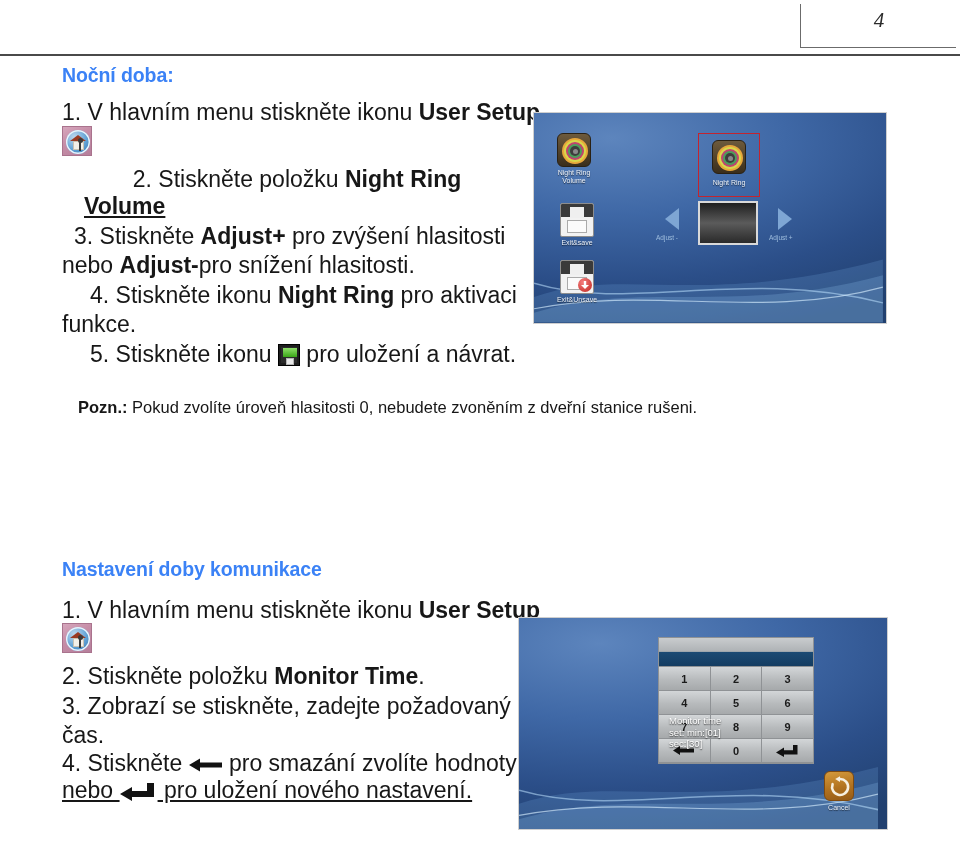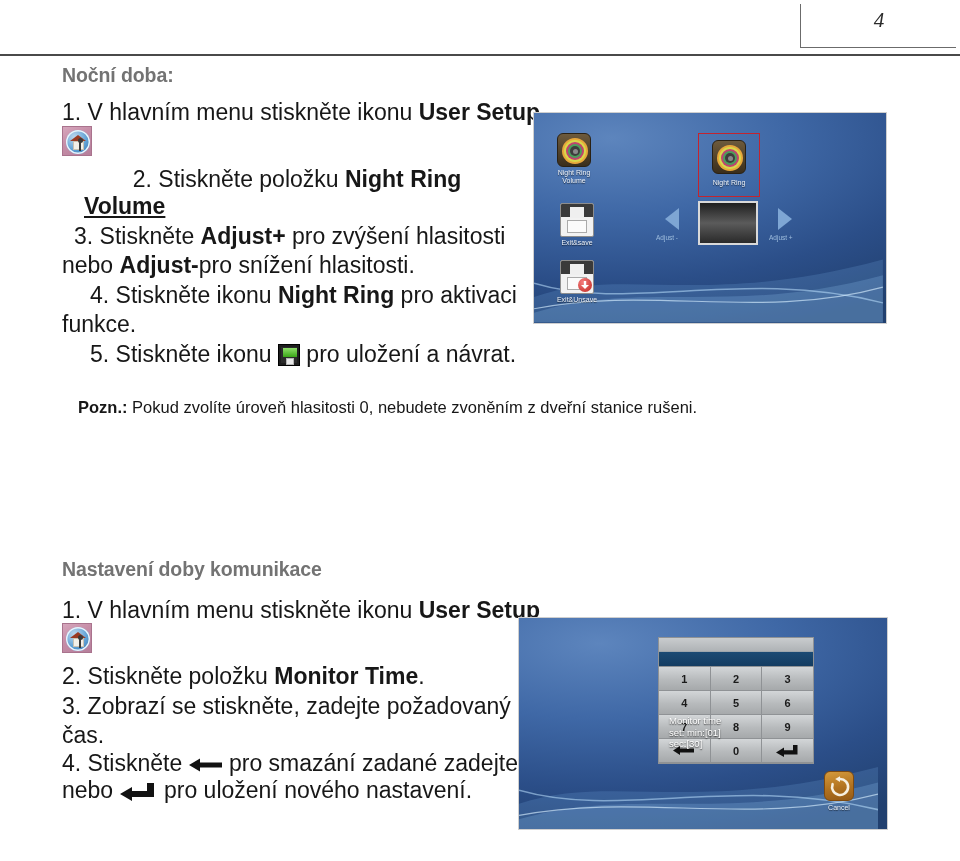--- a/index.html
+++ b/index.html
@@ -32,21 +32,21 @@
     position:absolute; left:0; top:54px; width:960px; height:0;
     border-top:2.2px solid #4a4a4a;
   }
 
   
   .col-left { position:absolute; left:62px; width:470px; }
 
   h2.sec-title {
     margin:0; padding:0;
     font-size:19.5px; font-weight:bold; letter-spacing:-0.1px;
-    color:#737373;
+    color:#3b82f6;
     font-family:"Liberation Sans", sans-serif;
   }
 
   .line {
     font-size:23px;
     line-height:1.0;
     color:#171717;
     white-space:nowrap;
   }
   .b { font-weight:bold; }
@@ -322,23 +322,23 @@
   <div class="line" style="margin-top:7px;">
     <span>3.</span>
     <span>Zobrazí se stiskněte, zadejte požadovaný</span>
   </div>
   <div class="line" style="margin-top:6px;">čas.</div>
 
   <div class="line" style="margin-top:5px;">
     <span>4.</span>
     <span>Stiskněte </span><svg class="ico ico-arrow" viewBox="0 0 34 16">
         <path d="M0 8 L11 1.5 L11 5.5 L33 5.5 L33 10.5 L11 10.5 L11 14.5 Z" fill="#121212"></path>
-      </svg><span> pro smazání zadané zadejte</span>
-  </div>
-  <div class="line" style="margin-top:4px;">
+      </svg><span> pro smazání zvolíte hodnoty</span>
+  </div>
+  <div class="line" style="margin-top:4px;text-decoration:underline;">
     <span>nebo </span><svg class="ico ico-enter" viewBox="0 0 38 18">
         <path d="M0 11 L12 4 L12 8 L27 8 L27 0 L34 0 L34 14 L12 14 L12 18 Z" fill="#121212"></path>
       </svg><span> pro uložení nového nastavení.</span>
   </div>
 
 </div>
 
 <div class="device" style="left:533px; top:112px; width:354px; height:212px;">
 
   <svg class="waves" viewBox="0 0 354 98" preserveAspectRatio="none">

